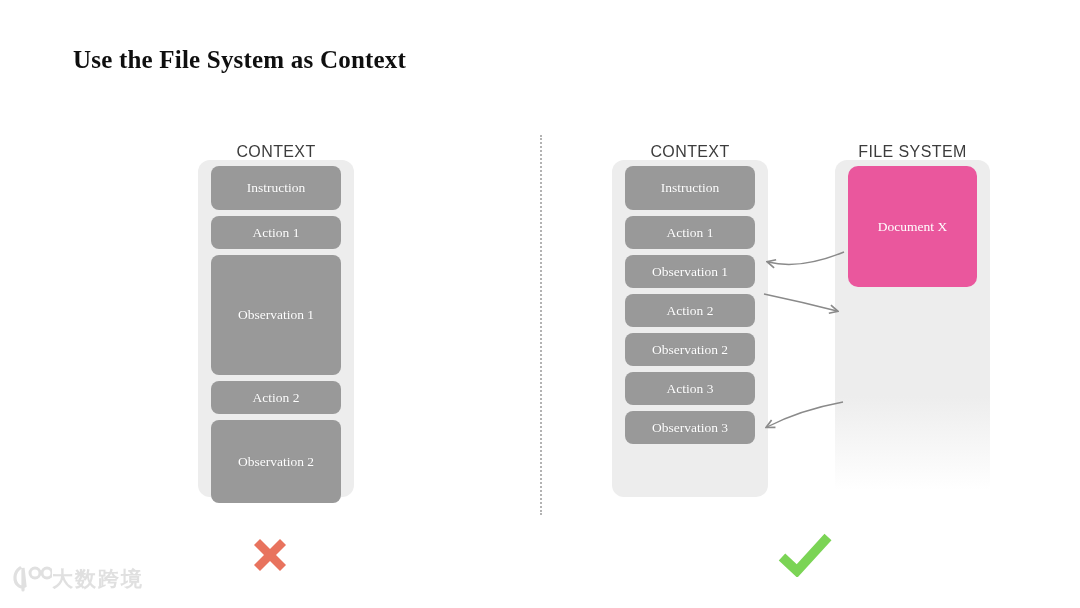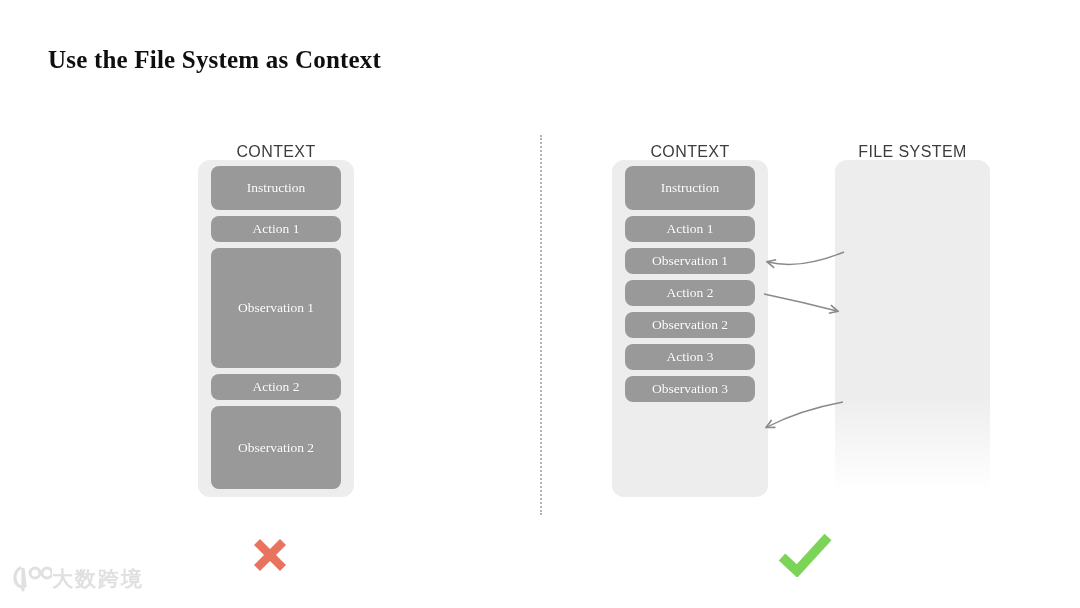--- a/index.html
+++ b/index.html
@@ -1,20 +1,20 @@
 <!DOCTYPE html>
 <html><head>
 <meta charset="utf-8">
 <style>
   * { margin:0; padding:0; box-sizing:border-box; }
   html,body { width:1080px; height:608px; background:#ffffff; overflow:hidden; }
   body { position:relative; font-family:"Liberation Sans", sans-serif; }
 
   .title {
-    position:absolute; left:48px; top:46px;
+    position:absolute; left:73px; top:46px;
     font-family:"Liberation Serif", serif;
     font-weight:700; font-size:25px; color:#0f0f0f; letter-spacing:0.2px;
   }
 
   .col-header {
     position:absolute; top:143px; font-size:16px; color:#3c3c3c;
     text-align:center; letter-spacing:0.4px;
   }
   .hdr-ctx-left  { left:198px; width:156px; }
   .hdr-ctx-right { left:612px; width:156px; }
@@ -31,21 +31,21 @@
     background:linear-gradient(to bottom, #ededed 0%, #ededed 70%, rgba(237,237,237,0) 98%);
   }
 
   .gbox {
     background:#999999; border-radius:8px; color:#ffffff;
     font-family:"Liberation Serif", serif; font-size:13.5px;
     display:flex; align-items:center; justify-content:center; flex:none;
     text-shadow:0 0 1px rgba(0,0,0,0.15);
   }
   .h-inst   { height:44px; }
-  .h-s      { height:26px; }
+  .h-s      { height:33px; }
   .h-obs-xl { height:120px; }
   .h-obs-l  { height:83px; }
 
   .pbox {
     background:#EA579D; border-radius:10px; color:#ffffff;
     font-family:"Liberation Serif", serif; font-size:13.5px;
     display:flex; align-items:center; justify-content:center; flex:none;
   }
   .h-doc  { height:121px; }
   .h-file { height:122px; }
@@ -91,20 +91,21 @@
   <div class="gbox h-s">Action 1</div>
   <div class="gbox h-s">Observation 1</div>
   <div class="gbox h-s">Action 2</div>
   <div class="gbox h-s">Observation 2</div>
   <div class="gbox h-s">Action 3</div>
   <div class="gbox h-s">Observation 3</div>
 </div>
 
 <div class="col-header hdr-fs">FILE SYSTEM</div>
 <div class="panel panel-fs">
+  <div class="pbox h-doc">Document X</div>
 </div>
 
 <svg class="arrows-overlay" width="1080" height="608" viewBox="0 0 1080 608">
   <defs>
     <marker id="ah" viewBox="0 0 10 10" refX="8" refY="5" markerWidth="7.5" markerHeight="7.5" orient="auto">
       <path d="M1,1 L9,5 L1,9" fill="none" stroke="#8a8a8a" stroke-width="1.6"></path>
     </marker>
   </defs>
   <path d="M844,252 Q800,270 768,262" fill="none" stroke="#8a8a8a" stroke-width="1.4" marker-end="url(#ah)"></path>
   <path d="M764,294 Q802,302 837,311" fill="none" stroke="#8a8a8a" stroke-width="1.4" marker-end="url(#ah)"></path>

